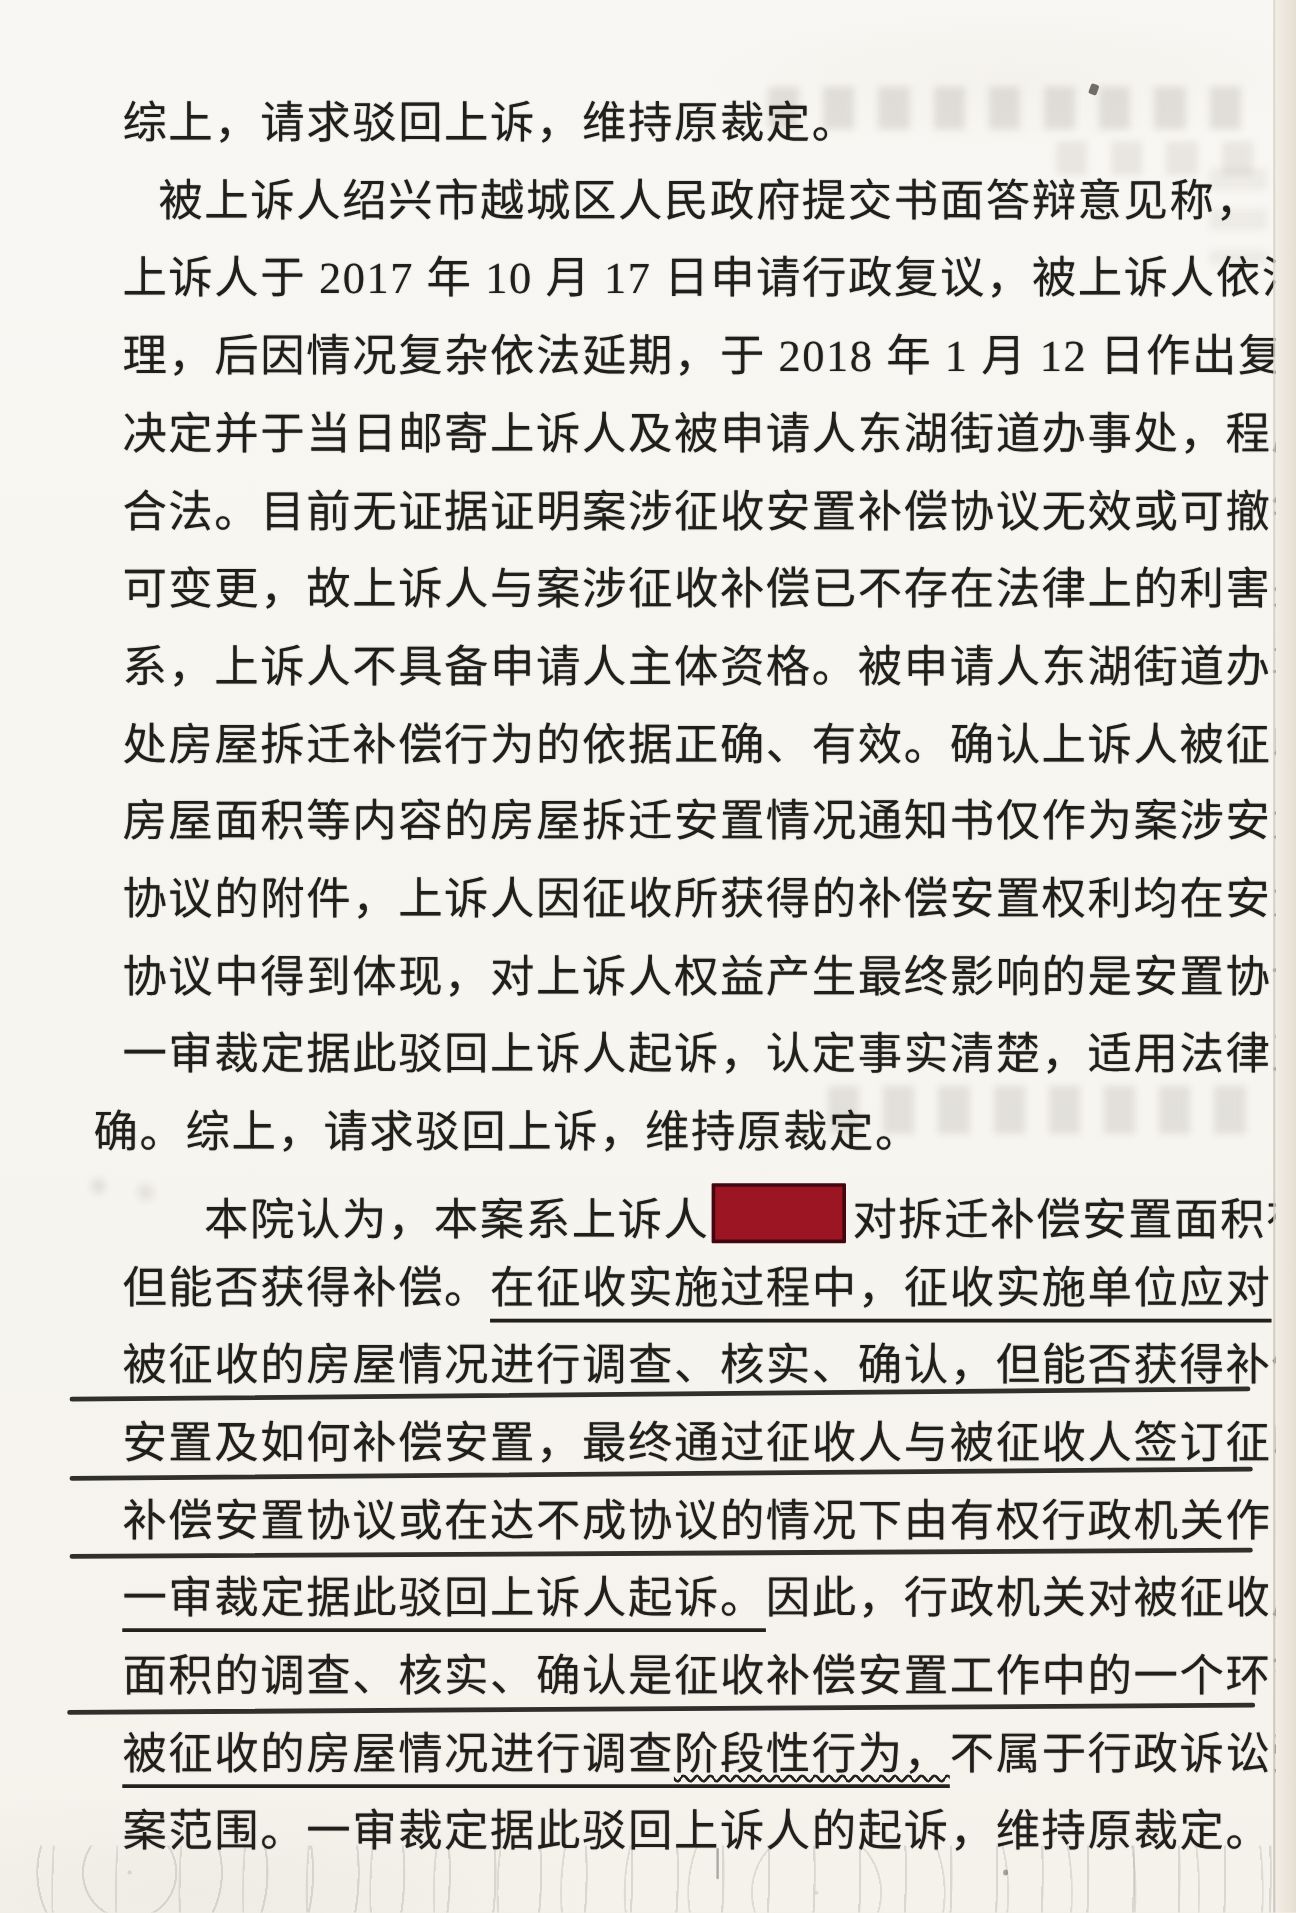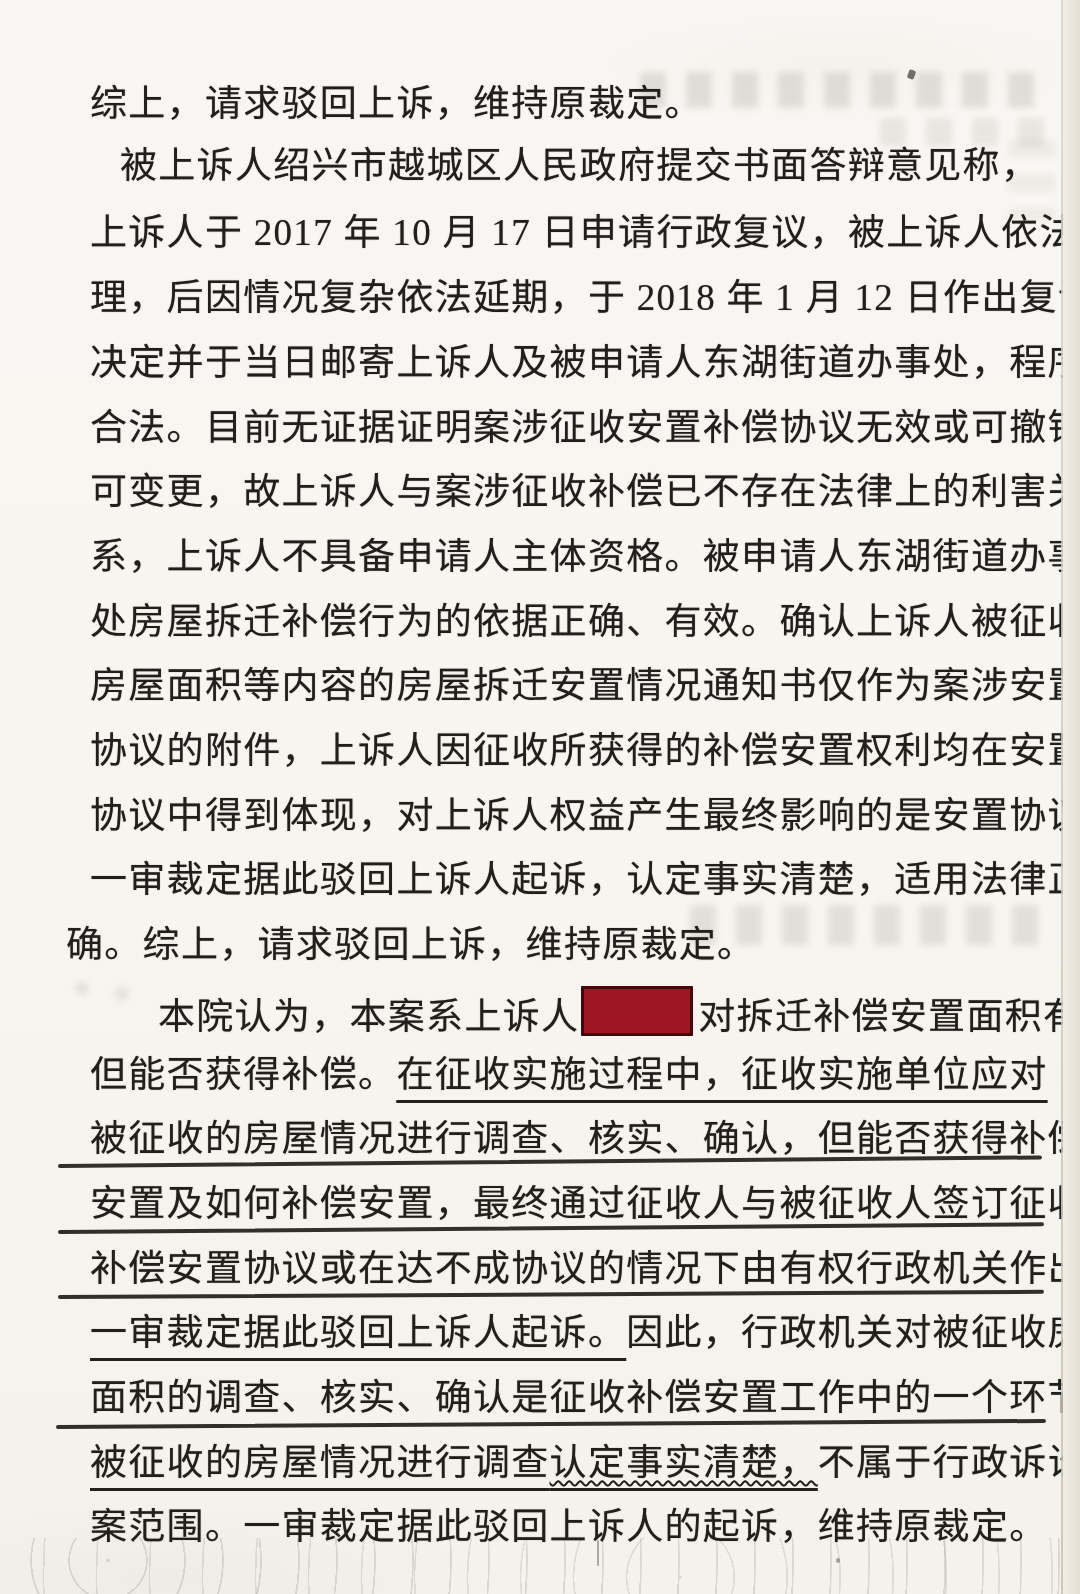--- a/index.html
+++ b/index.html
@@ -10,21 +10,21 @@
     margin:0 auto;
     overflow:hidden;
     font-family:"Liberation Serif","DejaVu Serif",serif;
     background:
       radial-gradient(ellipse 420px 90px at 78% 4%, rgba(160,150,138,.05), transparent 70%),
       radial-gradient(ellipse 500px 120px at 15% 99%, rgba(160,150,138,.07), transparent 70%),
       linear-gradient(180deg,#f9f7f3 0%,#f7f5f0 55%,#f5f2ec 100%);
   }
   
   .line{
-    position:absolute;left:0;width:957px;height:52px;
+    position:absolute;left:12px;width:957px;height:52px;
     box-sizing:border-box;white-space:nowrap;
     font-size:37px;line-height:47px;letter-spacing:1.3px;
     color:var(--ink,#211f1c);
     text-shadow:0 0 1px rgba(32,30,26,.55);
   }
   .hand-u{
     text-decoration-line:underline;
     text-decoration-thickness:3px;
     text-underline-offset:13px;
     text-decoration-color:#23211d;
@@ -88,41 +88,41 @@
   <div class="artifact smudge-blob" style="left:60px;top:966px;width:88px;height:50px;opacity:.5;"></div>
   <div class="artifact smudge-col" style="left:1008px;top:140px;width:48px;height:80px;opacity:.3;"></div>
   <div class="artifact noise-band" style="left:0;top:1538px;width:1080px;height:56px;opacity:.5;"></div>
 
   <div class="speck" style="left:908px;top:70px;width:7px;height:9px;transform:rotate(20deg);"></div>
   <div class="speck" style="left:597px;top:1540px;width:2px;height:26px;opacity:.55;"></div>
   <div class="speck" style="left:836px;top:1558px;width:4px;height:5px;opacity:.6;"></div>
 
   <div id="doc-body">
       <div class="line" style="top: 80px; padding-left: 90px;"><span>综上，请求驳回上诉，维持原裁定。</span></div>
-      <div class="line" style="top: 144.7px; padding-left: 120px; font-family: Liberation Mono, monospace;"><span>被上诉人绍兴市越城区人民政府提交书面答辩意见称，</span></div>
+      <div class="line" style="top: 144.7px; padding-left: 120px;"><span>被上诉人绍兴市越城区人民政府提交书面答辩意见称，</span></div>
       <div class="line" style="top: 209.4px; padding-left: 90px;"><span>上诉人于 2017 年 10 月 17 日申请行政复议，被上诉人依法受</span></div>
       <div class="line" style="top: 274.1px; padding-left: 90px;"><span>理，后因情况复杂依法延期，于 2018 年 1 月 12 日作出复议</span></div>
       <div class="line" style="top: 338.8px; padding-left: 90px;"><span>决定并于当日邮寄上诉人及被申请人东湖街道办事处，程序</span></div>
       <div class="line" style="top: 403.5px; padding-left: 90px;"><span>合法。目前无证据证明案涉征收安置补偿协议无效或可撤销、</span></div>
       <div class="line" style="top: 468.2px; padding-left: 90px;"><span>可变更，故上诉人与案涉征收补偿已不存在法律上的利害关</span></div>
       <div class="line" style="top: 532.9px; padding-left: 90px;"><span>系，上诉人不具备申请人主体资格。被申请人东湖街道办事</span></div>
       <div class="line" style="top: 597.6px; padding-left: 90px;"><span>处房屋拆迁补偿行为的依据正确、有效。确认上诉人被征收</span></div>
       <div class="line" style="top: 662.3px; padding-left: 90px;"><span>房屋面积等内容的房屋拆迁安置情况通知书仅作为案涉安置</span></div>
       <div class="line" style="top: 727px; padding-left: 90px;"><span>协议的附件，上诉人因征收所获得的补偿安置权利均在安置</span></div>
       <div class="line" style="top: 791.7px; padding-left: 90px;"><span>协议中得到体现，对上诉人权益产生最终影响的是安置协议。</span></div>
       <div class="line" style="top: 856.4px; padding-left: 90px;"><span>一审裁定据此驳回上诉人起诉，认定事实清楚，适用法律正</span></div>
       <div class="line" style="top: 921.1px; padding-left: 66px;"><span>确。综上，请求驳回上诉，维持原裁定。</span></div>
       <div class="line" style="top: 985.8px; padding-left: 158px;"><span>本院认为，本案系上诉人</span><span class="redaction"></span><span>对拆迁补偿安置面积有</span></div>
       <div class="line" style="top: 1050.5px; padding-left: 90px;"><span>但能否获得补偿。</span><span class="hand-u">在征收实施过程中，征收实施单位应对</span></div>
       <div class="line" style="top: 1115.2px; padding-left: 90px;"><span>被征收的房屋情况进行调查、核实、确认，但能否获得补偿</span></div>
       <div class="line" style="top: 1179.9px; padding-left: 90px;"><span>安置及如何补偿安置，最终通过征收人与被征收人签订征收</span></div>
       <div class="line" style="top: 1244.6px; padding-left: 90px;"><span>补偿安置协议或在达不成协议的情况下由有权行政机关作出</span></div>
       <div class="line" style="top: 1309.3px; padding-left: 90px;"><span class="hand-u">一审裁定据此驳回上诉人起诉。</span><span>因此，行政机关对被征收房屋</span></div>
       <div class="line" style="top: 1374px; padding-left: 90px;"><span>面积的调查、核实、确认是征收补偿安置工作中的一个环节，</span></div>
-      <div class="line" style="top: 1438.7px; padding-left: 90px;"><span class="hand-u">被征收的房屋情况进行调查</span><span class="hand-u"><span class="wavy-u">认定事实清楚，</span></span><span>不属于行政诉讼受</span></div>
+      <div class="line" style="top: 1438.7px; padding-left: 90px;"><span class="hand-u">被征收的房屋情况进行调查</span><span class="hand-u"><span class="wavy-u">阶段性行为，</span></span><span>不属于行政诉讼受</span></div>
       <div class="line" style="top: 1503.4px; padding-left: 90px;"><span>案范围。一审裁定据此驳回上诉人的起诉，维持原裁定。</span></div>
     </div>
 
   <div id="annotation-layer">
       <div class="full-underline" style="left: 58px; top: 1164px; width: 984px; transform: rotate(-0.5deg);"></div>
       <div class="full-underline" style="left: 58px; top: 1230px; width: 986px; transform: rotate(-0.45deg);"></div>
       <div class="full-underline" style="left: 58px; top: 1295px; width: 986px; transform: rotate(-0.3deg);"></div>
       <div class="full-underline" style="left: 56px; top: 1425px; width: 990px; transform: rotate(-0.35deg);"></div>
     </div>
 

